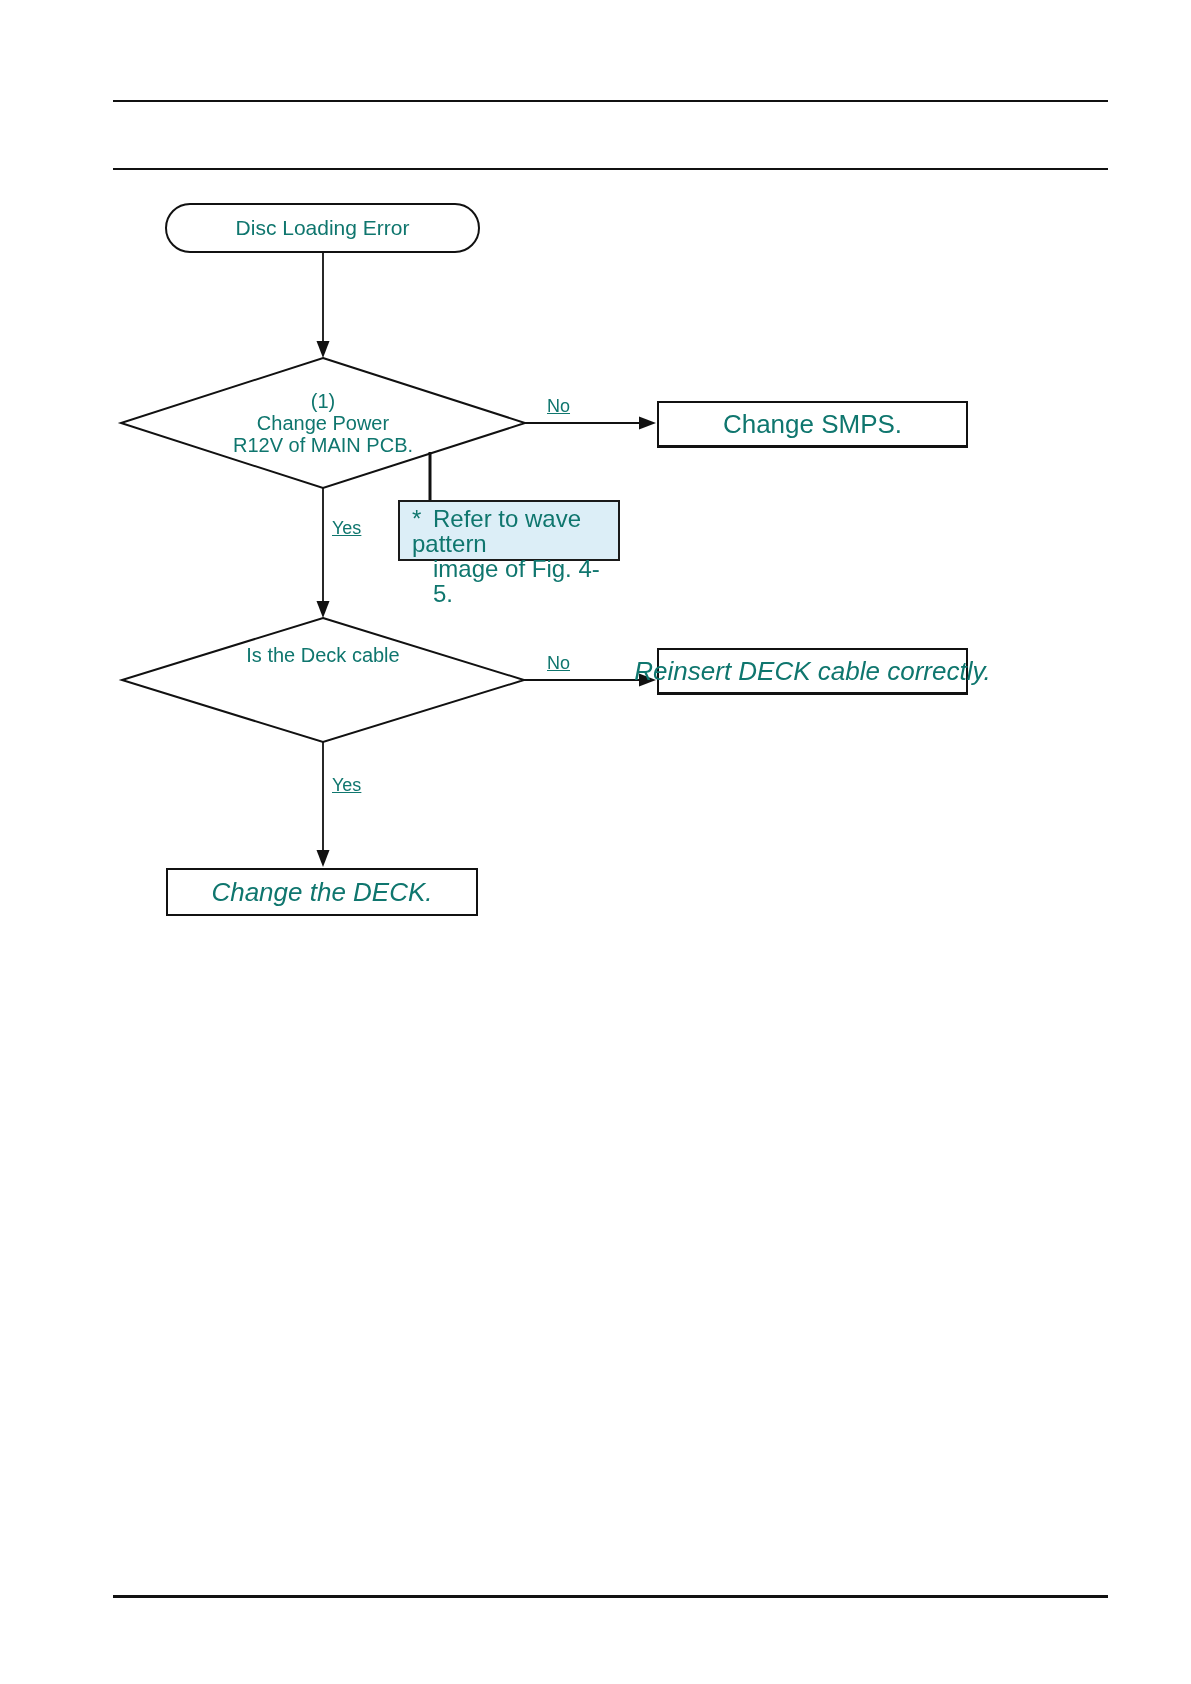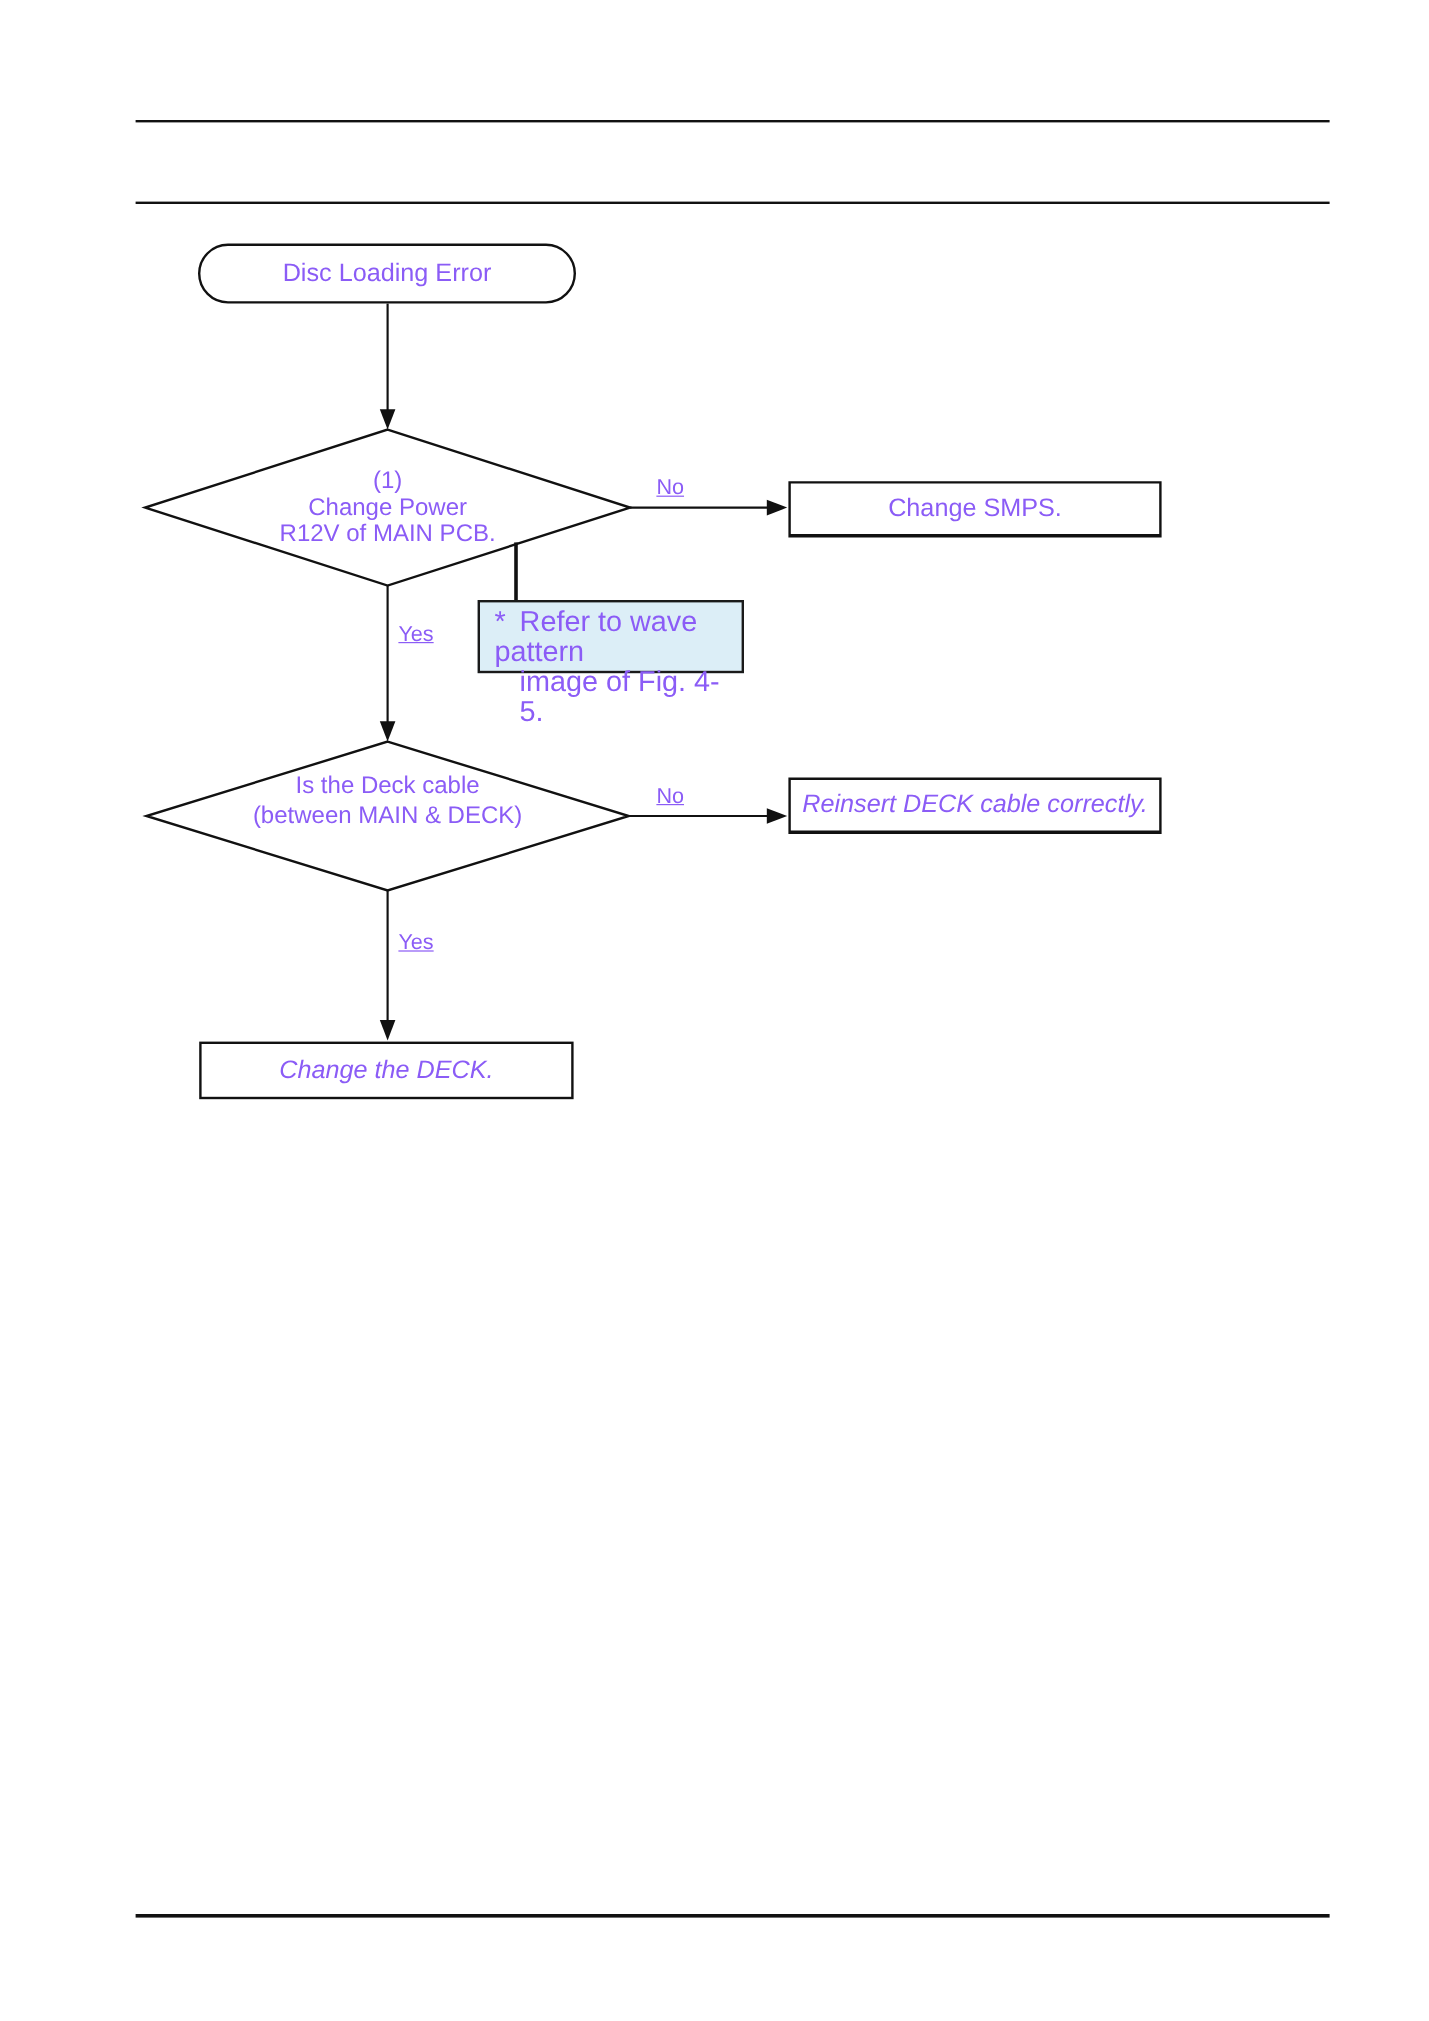--- a/index.html
+++ b/index.html
@@ -6,21 +6,21 @@
     margin: 0;
     padding: 0;
     background: #ffffff;
   }
   #page {
     position: relative;
     width: 1191px;
     height: 1684px;
     background: #ffffff;
     font-family: "Liberation Sans", sans-serif;
-    color: #8b5cf6;
+    color: #0f766e;
     overflow: hidden;
   }
   .rule {
     position: absolute;
     left: 113px;
     width: 995px;
     height: 0;
     border-top: 2px solid #111111;
   }
   #rule-bottom { border-top-width: 3px; }
@@ -67,21 +67,21 @@
     background: #ffffff;
   }
   .process {
     position: absolute;
     box-sizing: border-box;
     border: 2px solid #111111;
     background: #ffffff;
     display: flex;
     align-items: center;
     justify-content: center;
-    font-size: 21px;
+    font-size: 26px;
     white-space: nowrap;
   }
   .process.shadowed { border-bottom-width: 3px; }
   #process-change-smps   { left: 657px; top: 401px; width: 311px; height: 47px; }
   #process-reinsert-deck { left: 657px; top: 648px; width: 311px; height: 47px; font-style: italic; }
   #process-change-deck   { left: 166px; top: 868px; width: 312px; height: 48px; font-style: italic; }
 
   #decision1-text { left: 143px; top: 390px; width: 360px; }
   #decision2-text { left: 133px; top: 643px; width: 380px; line-height: 25px; }
 
@@ -150,21 +150,20 @@
   </div>
 
   <div class="node-text" id="decision1-text">
     <div>(1)</div>
     <div>Change Power</div>
     <div>R12V of MAIN PCB.</div>
   </div>
 
   <div class="node-text" id="decision2-text">
     <div>Is the Deck cable</div>
-    <div>(between MAIN &amp; DECK)</div>
   </div>
 
   <div class="branch-label" id="label-no-1">No</div>
   <div class="branch-label" id="label-yes-1">Yes</div>
   <div class="branch-label" id="label-no-2">No</div>
   <div class="branch-label" id="label-yes-2">Yes</div>
 
   <div class="process shadowed" id="process-change-smps">
     <span>Change SMPS.</span>
   </div>

